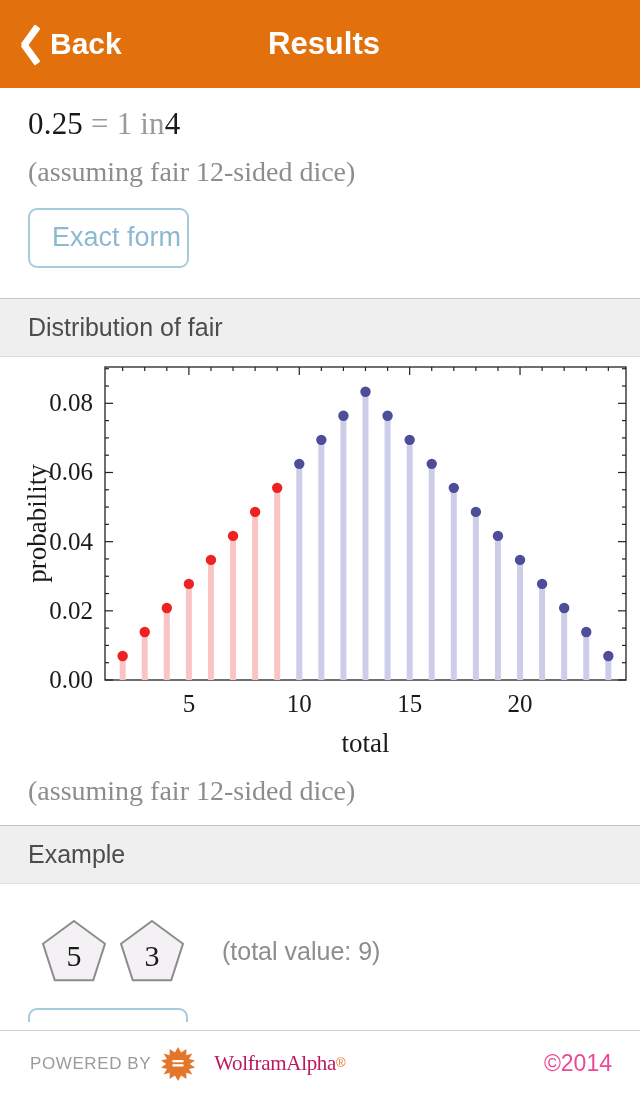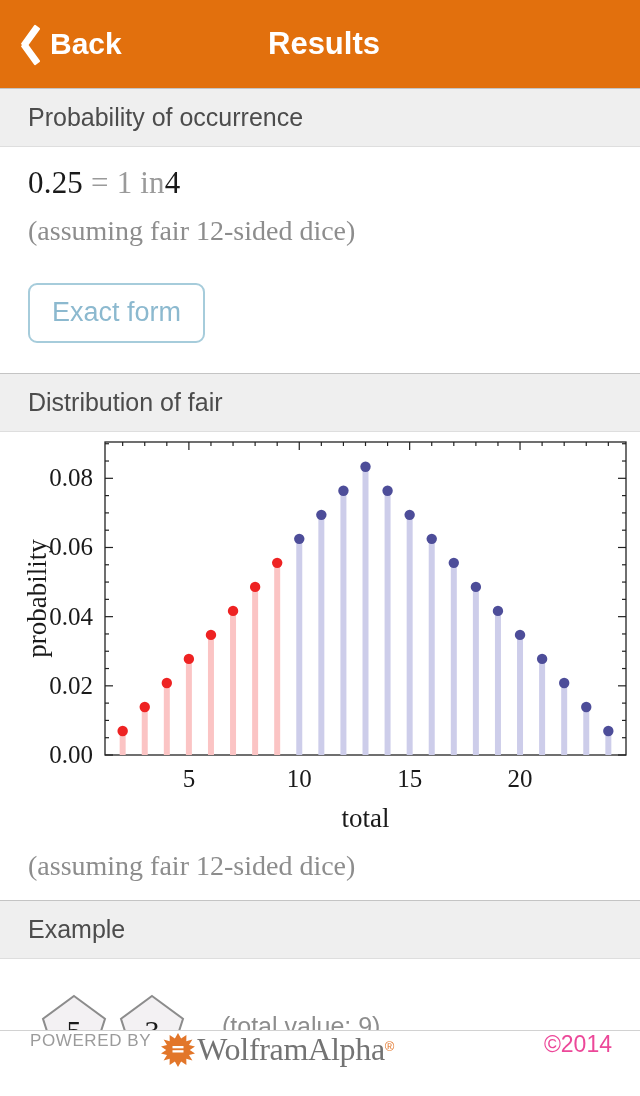--- a/index.html
+++ b/index.html
@@ -54,22 +54,22 @@
   .result-line .muted { color:#9a9a9a; }
   .assume {
     padding-top:14px;
     color:#8d8d8d; font-size:28px;
     font-family:Liberation Serif, serif;
   }
 
   
   .btn {
     display:inline-block;
-    margin-top:36px;
-    padding:12px 22px 13px 22px;
+    margin-top:20px;
+    padding:12px 6px 13px 22px;
     border:2px solid #a6ccdb;
     border-radius:9px;
     color:#8cb9cf;
     background:#fff;
     font-size:27px;
     cursor:pointer;
   }
 
   
   .chart-wrap { position:relative; width:640px; height:412px; background:#fff; }
@@ -85,51 +85,50 @@
   .clip-btn {
     margin-top:24px;
     width:160px; height:56px;
     border:2px solid #a6ccdb; border-radius:9px; background:#fff;
   }
 
   
   .footer {
     position:absolute; left:0; bottom:0; width:640px; height:66px;
     background:#fff; border-top:1px solid #d2d2d2;
-    display:flex; align-items:flex-start;
+    display:flex; align-items:center;
   }
   .powered {
     color:#9b9b9b; font-size:17px; letter-spacing:0.6px;
     margin-left:30px; margin-right:10px; font-weight:normal;
   }
   .wa-logo { display:flex; align-items:center; }
   .wa-word {
     font-family:"Liberation Serif", serif;
-    color:#737373; font-size:32px; margin-left:2px; letter-spacing:-0.3px;
+    color:#be185d; font-size:21px; margin-left:19px; letter-spacing:-0.3px;
   }
   .copyright {
     position:absolute; right:28px; color:#ec4899; font-size:23px;
   }
 </style>
 </head>
 <body>
 
 <div id="app">
 
   <div class="navbar">
     <div class="nav-title">Results</div>
     <div class="nav-back">
       <span class="chev"></span>
       <span class="nav-back-label">Back</span>
     </div>
   </div>
 
   <div style="position:absolute;left:0;top:88px;width:640px;">
 
-    <div class="pod-head">Probability of occurrence</div>
     <div class="pod-body">
       <div class="result-line">
         <span>0.25</span>
         <span class="muted">=</span>
         <span class="muted">1 in</span><span>4</span>
       </div>
       <div class="assume">(assuming fair 12-sided dice)</div>
       <div class="btn">Exact form</div>
       <div style="height:30px"></div>
     </div>

